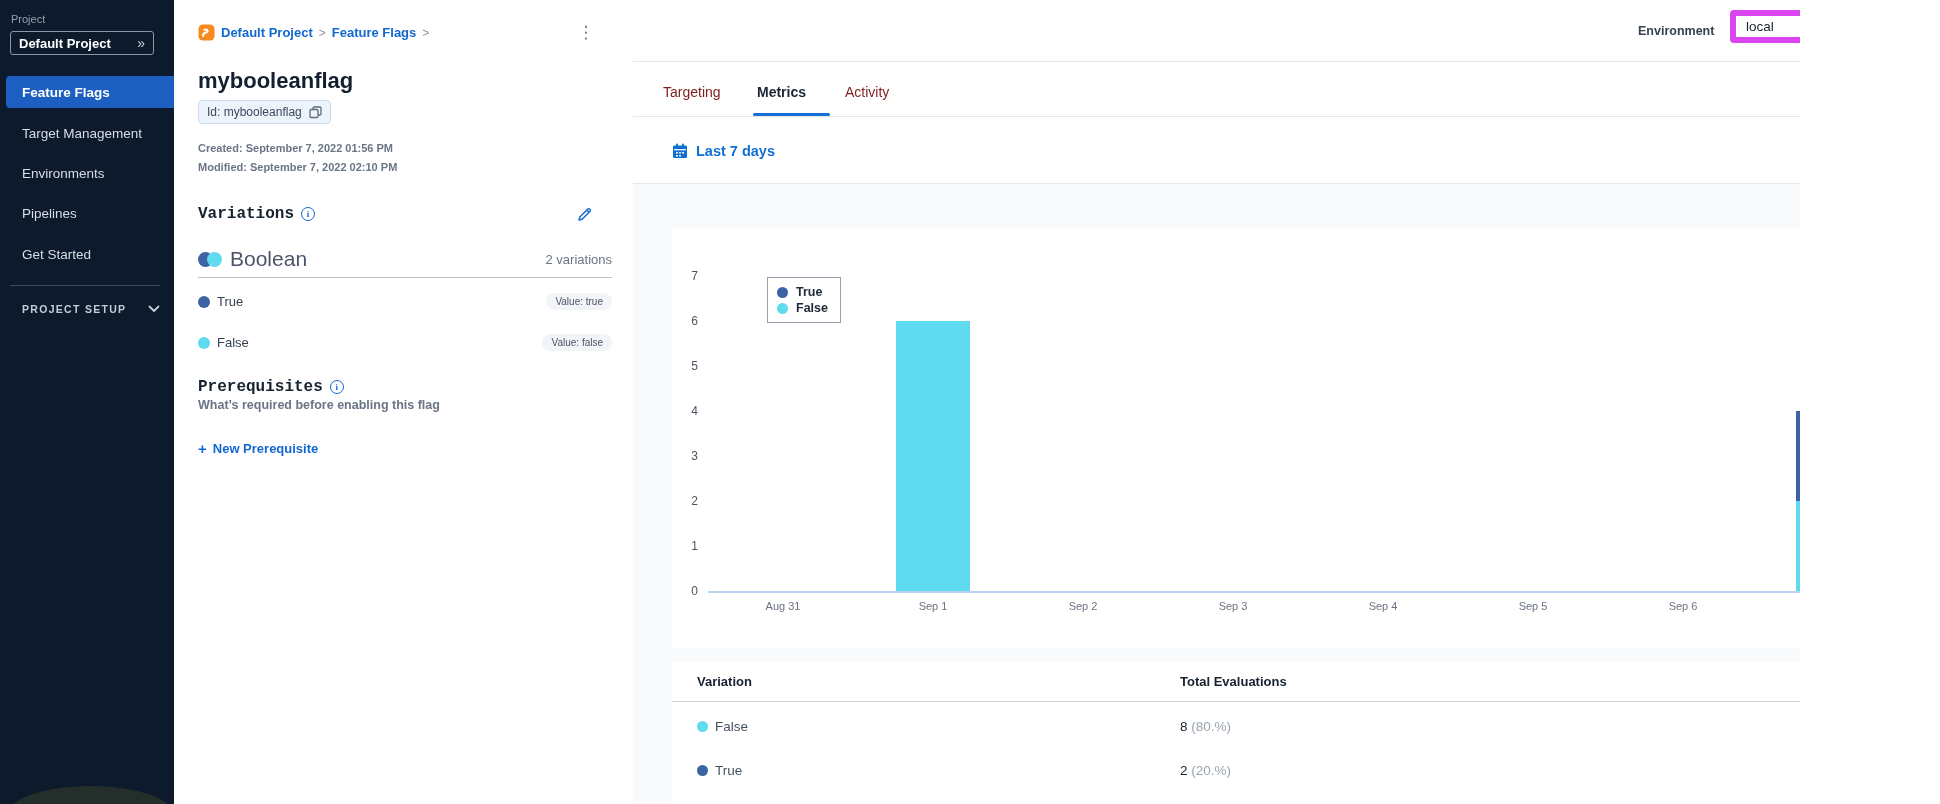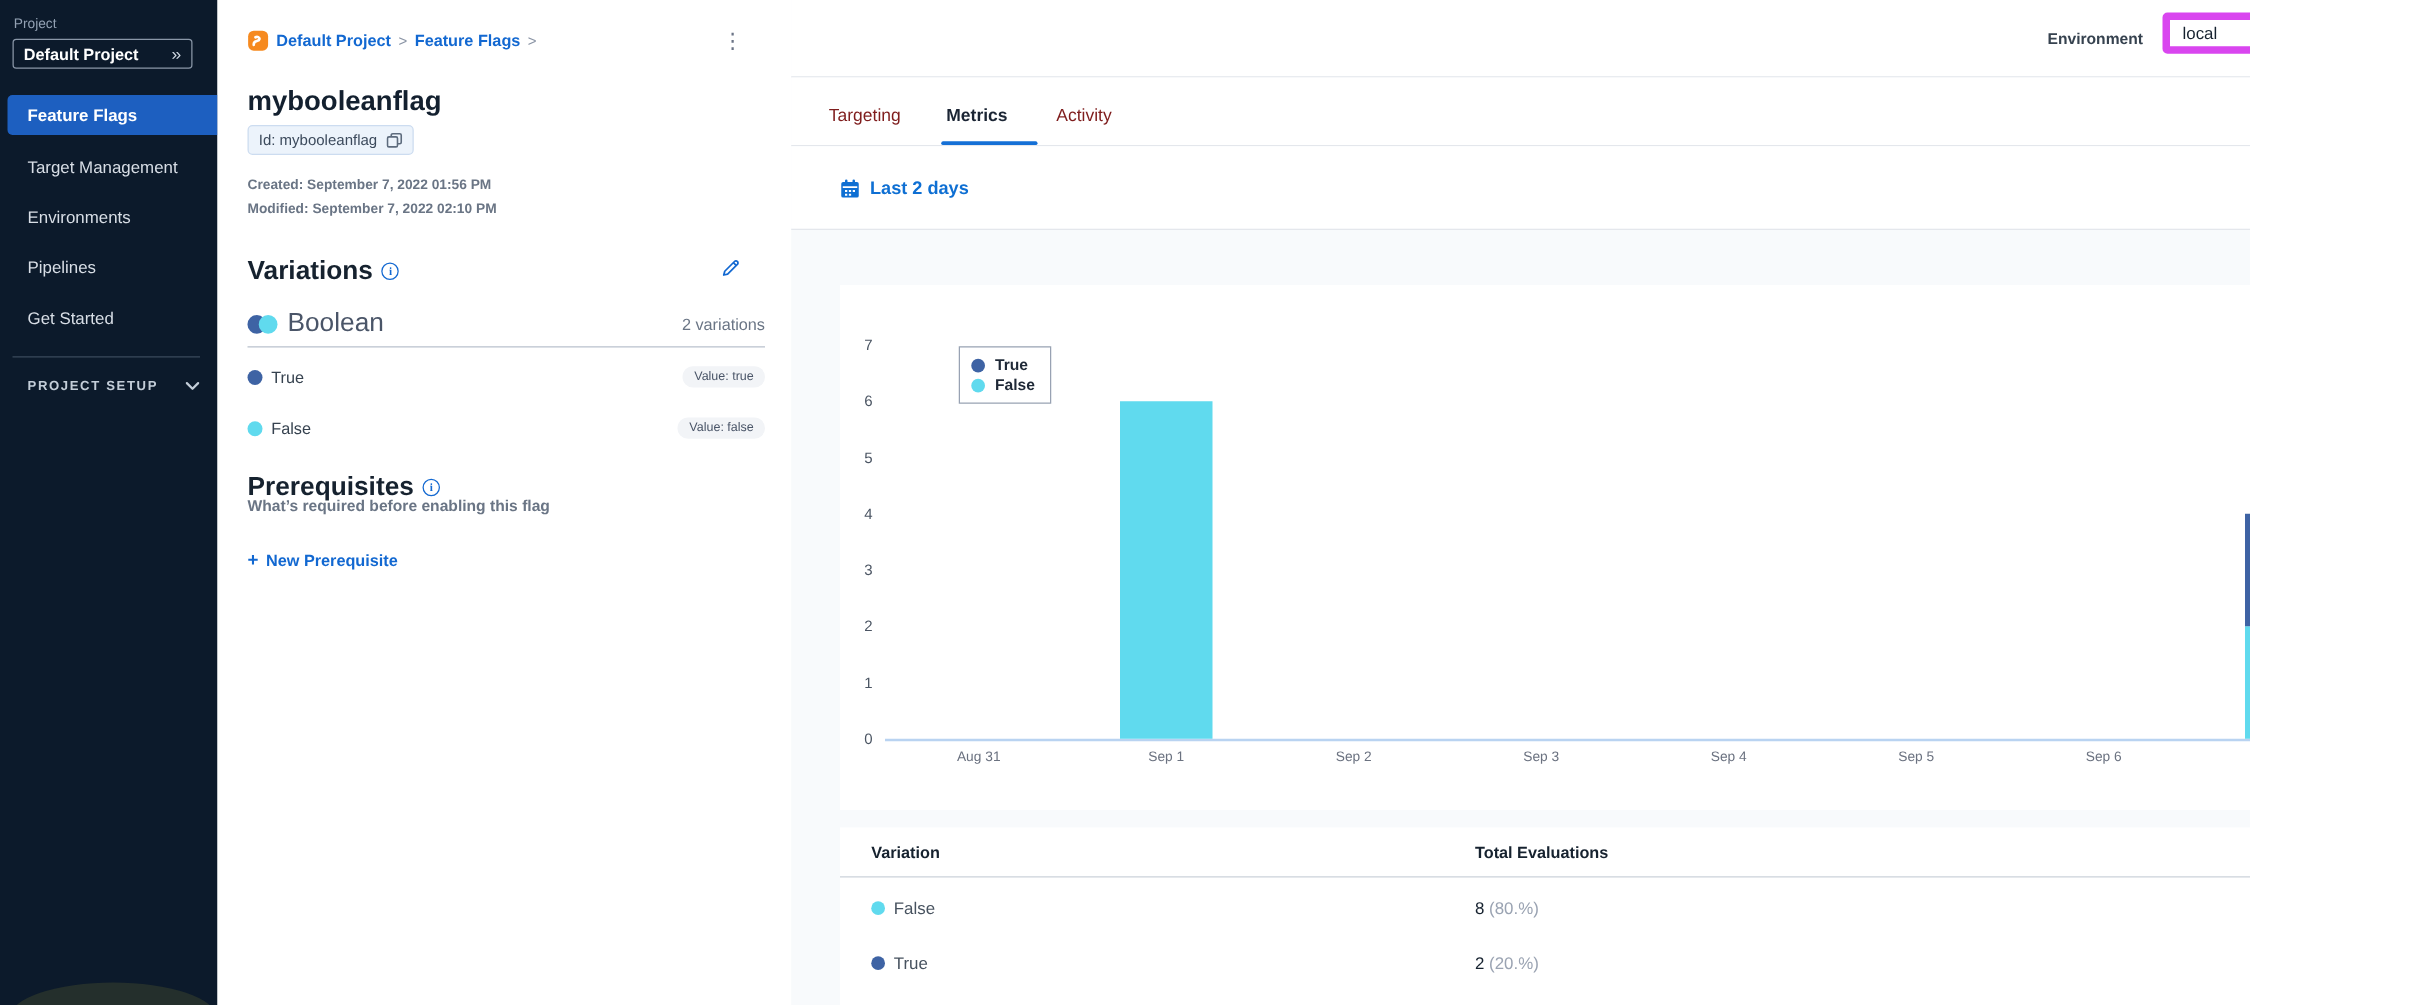--- a/index.html
+++ b/index.html
@@ -25,21 +25,21 @@
   #left-panel { position:absolute; left:174px; top:0; width:459px; height:804px; background:#fff; }
   .crumbs { position:absolute; left:24px; top:24px; display:flex; align-items:center; gap:6px; font-size:13px; }
   .crumb-link { color:#1268d1; font-weight:bold; cursor:pointer; text-decoration:none; }
   .crumb-sep { color:#8a94a5; font-size:12px; }
   .kebab { position:absolute; left:400px; top:20px; width:24px; height:28px; text-align:center; font-size:17px; color:#6b7486; cursor:pointer; letter-spacing:0; line-height:26px;}
   .flag-title { position:absolute; left:24px; top:68px; font-size:22px; font-weight:800; color:#13202f; }
   .id-chip { position:absolute; left:24px; top:100px; height:24px; background:#ecf3fb; border:1px solid #ccdcf0; border-radius:4px;
     display:flex; align-items:center; gap:7px; padding:0 8px; font-size:12px; color:#3c4a5c; cursor:pointer; }
   .meta-line { position:absolute; left:24px; font-size:11px; font-weight:bold; color:#6a7585; }
   .section-head { position:absolute; left:24px; display:flex; align-items:center; gap:7px; }
-  .section-title { font-size:21px; font-weight:800; color:#16222f; }
+  .section-title { font-size:16px; font-weight:800; color:#16222f;font-family:Liberation Mono, monospace; }
   .info-icon { width:14px; height:14px; border:1.4px solid #1268d1; border-radius:50%; color:#1268d1; font-size:9px; font-weight:bold;
     display:flex; align-items:center; justify-content:center; font-family:"Liberation Serif", serif; cursor:pointer; }
   .pencil { position:absolute; left:402px; top:206px; cursor:pointer; }
   .bool-row { position:absolute; left:24px; top:247px; width:414px; display:flex; align-items:center; }
   .bool-circles { position:relative; width:24px; height:15px; margin-right:8px; }
   .bool-circles .c1 { position:absolute; left:0; top:0; width:15px; height:15px; border-radius:50%; }
   .bool-circles .c2 { position:absolute; left:9px; top:0; width:15px; height:15px; border-radius:50%; }
   .bool-label { font-size:21px; color:#4a5568; }
   .var-count { margin-left:auto; font-size:13px; color:#6a7585; }
   .bool-underline { position:absolute; left:24px; top:277px; width:414px; height:1px; background:#b9c1cd; }
@@ -219,21 +219,21 @@
           <rect x="4" y="0.5" width="2" height="4" rx="1" fill="#0e6fd3"></rect>
           <rect x="10" y="0.5" width="2" height="4" rx="1" fill="#0e6fd3"></rect>
           <rect x="2.2" y="6" width="11.6" height="1.4" fill="#fff"></rect>
           <rect x="4" y="9" width="1.8" height="1.6" fill="#fff"></rect>
           <rect x="7.1" y="9" width="1.8" height="1.6" fill="#fff"></rect>
           <rect x="10.2" y="9" width="1.8" height="1.6" fill="#fff"></rect>
           <rect x="4" y="12" width="1.8" height="1.6" fill="#fff"></rect>
           <rect x="7.1" y="12" width="1.8" height="1.6" fill="#fff"></rect>
         </svg>
     </span>
-    <span>Last 2 days</span>
+    <span>Last 7 days</span>
   </div>
   <div class="h-divider" style="top:183px"></div>
 
   <div id="chart-card">
     <div class="x-axis-line"></div>
     <div class="legend">
       <div class="legend-item">
         <span class="legend-dot" style="background-color: rgb(62, 99, 164);"></span>
         <span class="legend-text">True</span>
       </div>

